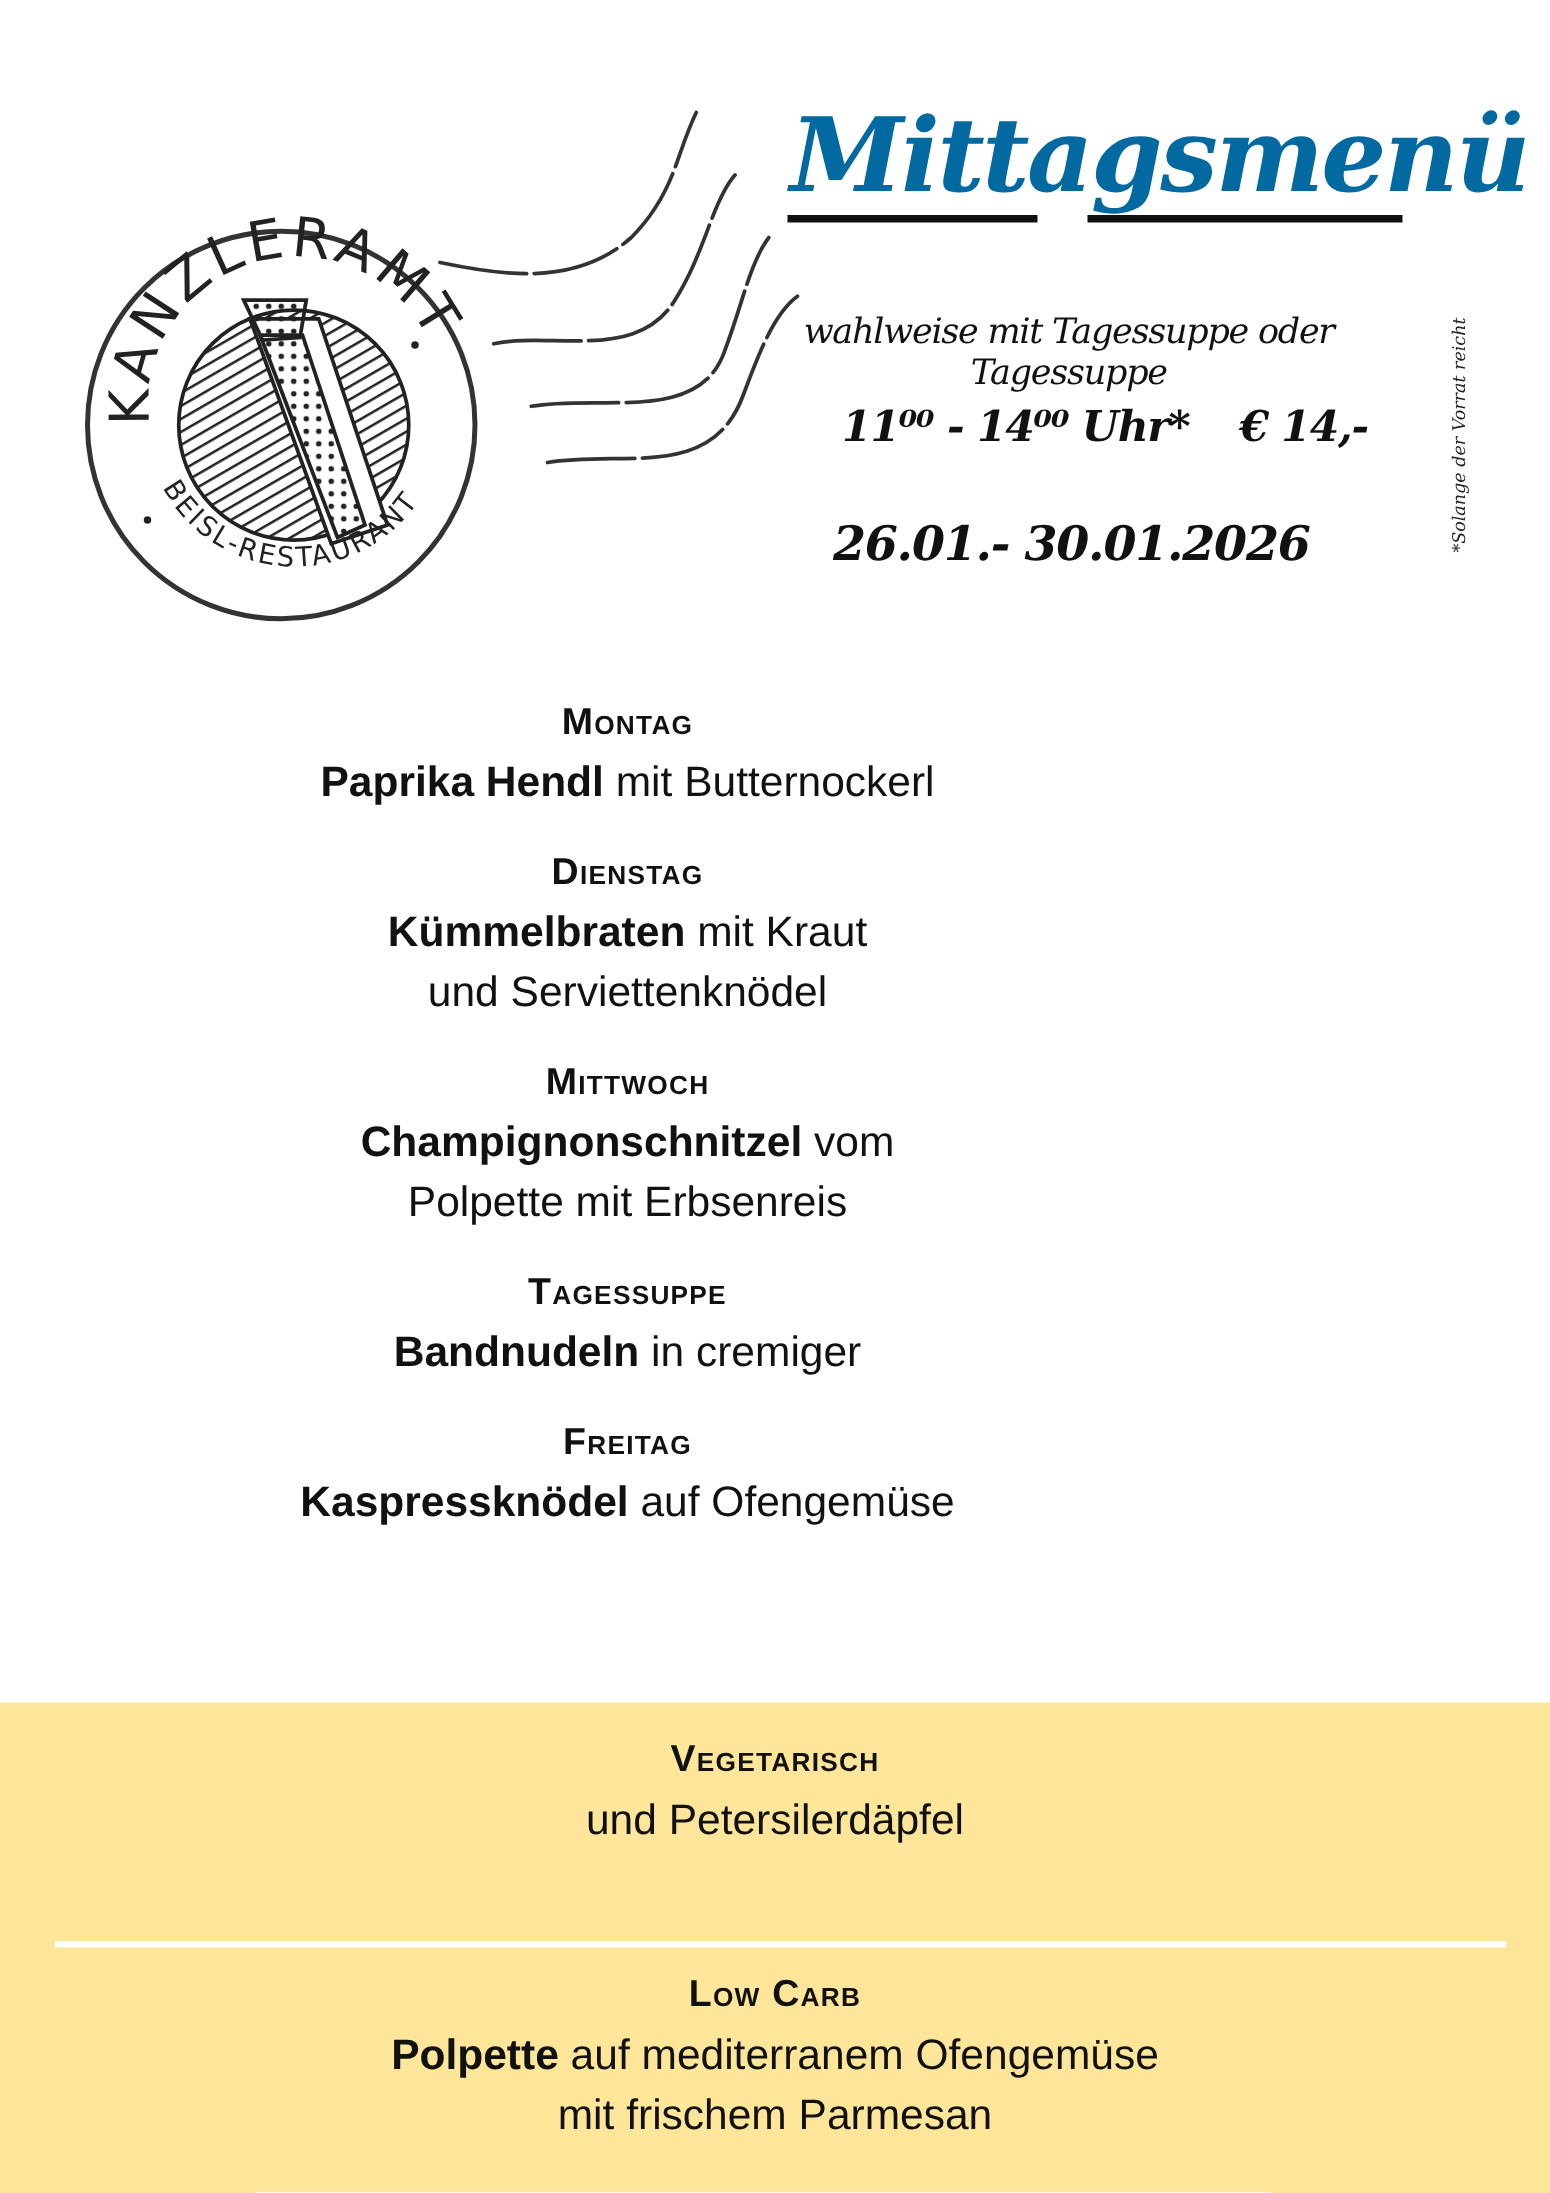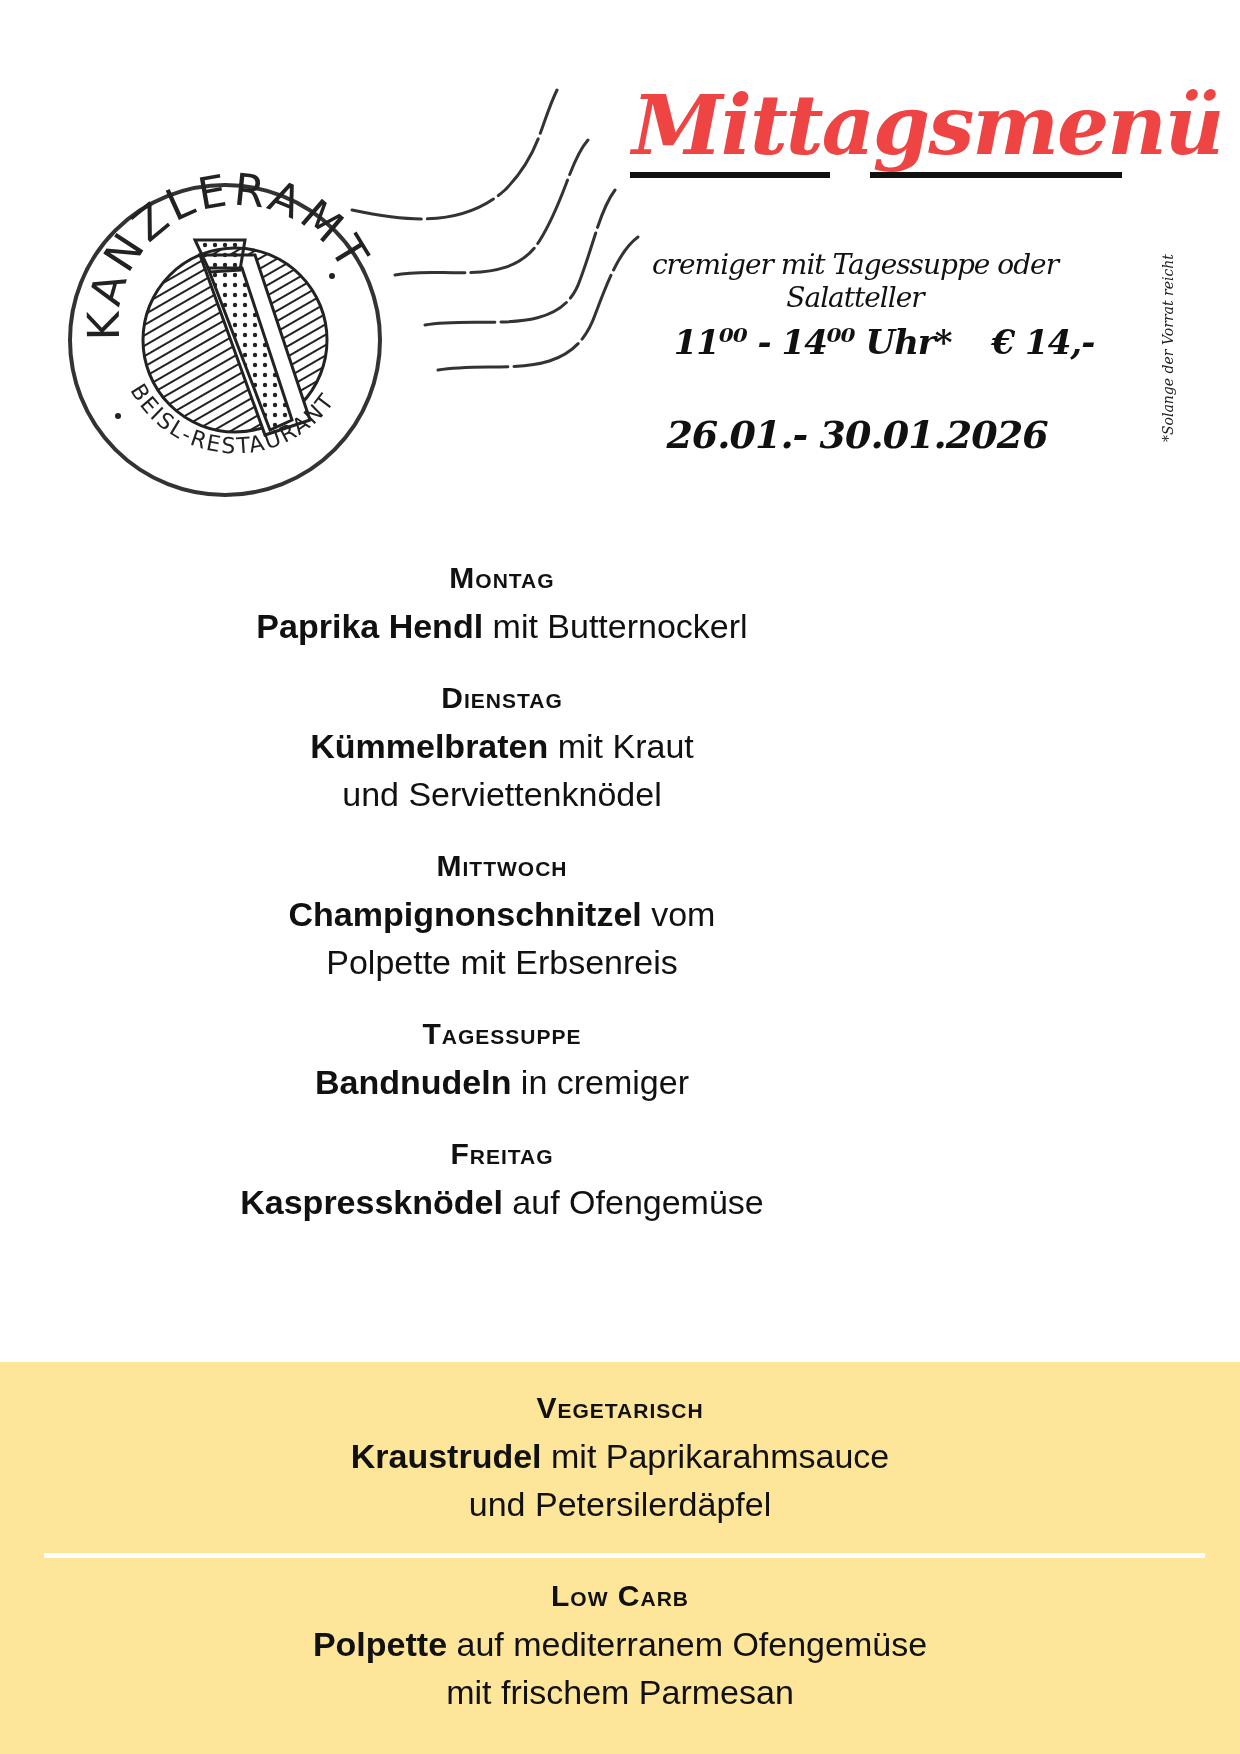--- a/index.html
+++ b/index.html
@@ -8,21 +8,21 @@
     background: #ffffff; color: #111;
     font-family: "Liberation Sans", sans-serif;
   }
   .stamp-wrap { position: absolute; left: 60px; top: 40px; width: 600px; height: 470px; }
   .stamp-wrap svg { position: absolute; left: 0; top: 0; }
 
   .title {
     position: absolute; left: 632px; top: 70px; width: 490px; height: 120px;
     font-family: "DejaVu Serif", serif; font-style: italic; font-weight: bold;
     font-size: 82px; letter-spacing: -2px; line-height: 110px; text-align: left;
-    color: #ef4444;
+    color: #0369a1;
   }
   .title-underline-left { position: absolute; left: 630px; top: 172px; width: 200px; height: 6px; background: #111; }
   .title-underline-right { position: absolute; left: 870px; top: 172px; width: 252px; height: 6px; background: #111; }
 
   .script {
     position: absolute; font-family: "DejaVu Serif", serif; font-style: italic; color: #111;
     text-align: center;
   }
   .subtitle { left: 600px; top: 248px; width: 510px; font-size: 28px; letter-spacing: -1px; }
   .hours-price { left: 644px; top: 322px; width: 480px; font-size: 34px; font-weight: bold; letter-spacing: -1px; }
@@ -91,21 +91,21 @@
     </text>
     <circle cx="58" cy="376" r="3" fill="#222"></circle>
     <circle cx="272" cy="236" r="3" fill="#222"></circle>
   </svg>
 </div>
 
 <div class="title">Mittagsmenü</div>
 <div class="title-underline-left"></div>
 <div class="title-underline-right"></div>
 
-<div class="script subtitle">cremiger mit Tagessuppe oder Salatteller</div>
+<div class="script subtitle">wahlweise mit Tagessuppe oder Tagessuppe</div>
 <div class="script hours-price">
   <span>11⁰⁰ - 14⁰⁰ Uhr*</span><span class="gap"></span><span>€ 14,-</span>
 </div>
 <div class="script date-range">26.01.- 30.01.2026</div>
 
 <div class="side-note">*Solange der Vorrat reicht</div>
 
 <div class="menu">
   <div class="day">
     <div class="day-label">Montag</div>
@@ -128,21 +128,20 @@
   <div class="day">
     <div class="day-label">Freitag</div>
     <div class="dish"><b>Kaspressknödel</b><span> auf Ofengemüse</span></div>
   </div>
 </div>
 
 <div class="special-band"></div>
 
 <div class="special special-veg">
   <div class="day-label">Vegetarisch</div>
-  <div class="dish"><b>Kraustrudel</b><span> mit Paprikarahmsauce</span></div>
   <div class="dish"><span>und Petersilerdäpfel</span></div>
 </div>
 
 <div class="separator"></div>
 
 <div class="special special-lowcarb">
   <div class="day-label">Low Carb</div>
   <div class="dish"><b>Polpette</b><span> auf mediterranem Ofengemüse</span></div>
   <div class="dish"><span>mit frischem Parmesan</span></div>
 </div>

